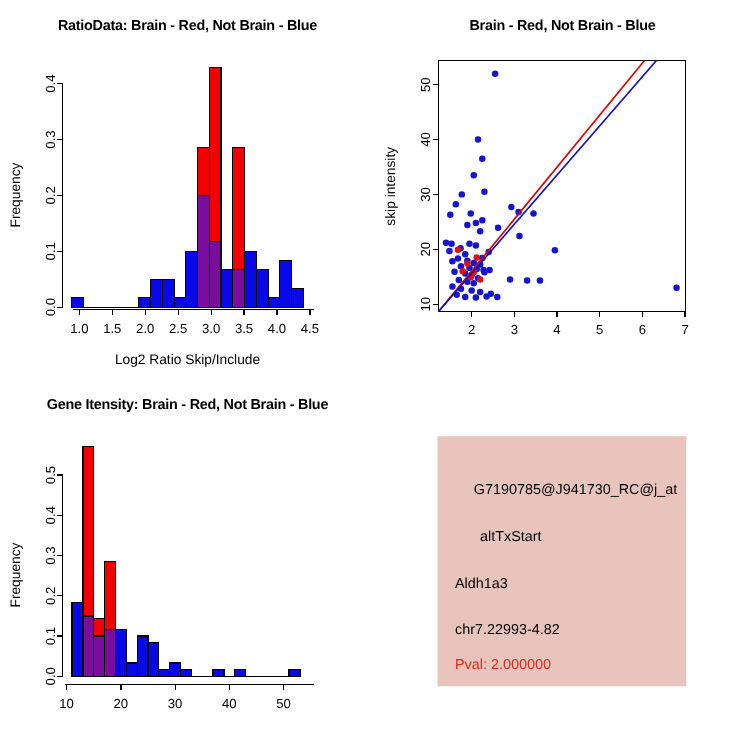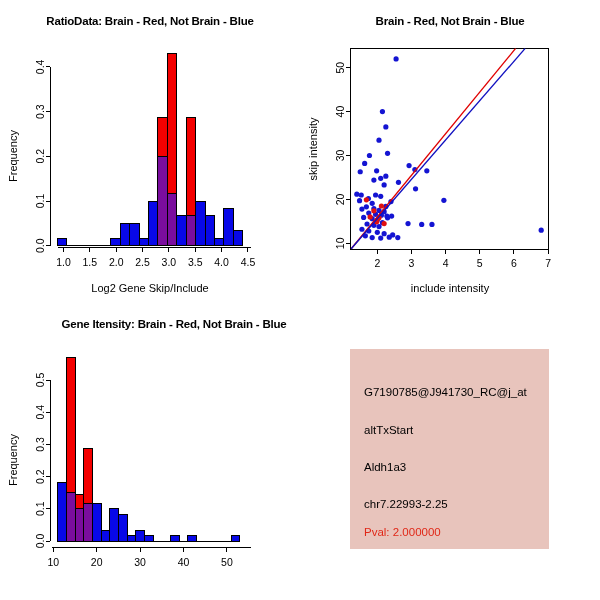--- a/index.html
+++ b/index.html
@@ -8,21 +8,21 @@
     font-family:"Liberation Sans", sans-serif; color:#000;
     overflow:hidden;
   }
   .fig svg{position:absolute;left:0;top:0;}
   .ptitle{
     position:absolute; height:16px; line-height:16px; text-align:center;
     font-weight:bold; font-size:11.5px; letter-spacing:-0.2px; white-space:nowrap;
   }
   .t-tl{left:0;   top:13px;  width:300px;}
   .t-tr{left:300px;top:13px; width:300px;}
-  .t-bl{left:0;   top:316px; width:300px;margin-left:24px;}
+  .t-bl{left:0;   top:316px; width:300px;}
   .axlab{
     position:absolute; height:14px; line-height:14px; text-align:center;
     font-size:11px; white-space:nowrap;
   }
   .x-tl{left:0;   top:281px; width:300px;}
   .x-tr{left:300px;top:281px; width:300px;}
   .x-bl{left:0;   top:580px; width:300px;}
   .rot{
     width:200px; transform:rotate(-90deg);
   }
@@ -234,27 +234,26 @@
       <circle cx="376.61699999999996" cy="221.789" r="2.6" fill="#E01010"></circle>
       <circle cx="384.13" cy="223.545" r="2.6" fill="#E01010"></circle>
       <line x1="351.0045" y1="249.007" x2="515.6075" y2="48.384000000000015" stroke="#E00000" stroke-width="1.3" clip-path="url(#boxclip)"></line>
       <line x1="351.0045" y1="249.007" x2="525.1695" y2="48.384000000000015" stroke="#1010C0" stroke-width="1.3" clip-path="url(#boxclip)"></line>
     </svg>
 
   <div class="ptitle t-tl">RatioData: Brain - Red, Not Brain - Blue</div>
   <div class="ptitle t-tr">Brain - Red, Not Brain - Blue</div>
   <div class="ptitle t-bl">Gene Itensity: Brain - Red, Not Brain - Blue</div>
 
-  <div class="axlab x-tl">Log2 Gene Skip/Include</div>
-  <div class="axlab x-tr">include intensity</div>
+  <div class="axlab x-tl">Log2 Ratio Skip/Include</div>
 
   <div class="axlab rot y-tl">Frequency</div>
   <div class="axlab rot y-tr">skip intensity</div>
   <div class="axlab rot y-bl">Frequency</div>
 
   <div class="infobox" id="infobox" style="background: rgb(232, 196, 188);">
-    <div class="infoline il-0" style="color: rgb(0, 0, 0);">G7190785@J941730_RC@j_at</div>
-    <div class="infoline il-1" style="color: rgb(0, 0, 0);">altTxStart</div>
+    <div class="infoline il-0" style="color: rgb(0, 0, 0); margin-left: 15px;">G7190785@J941730_RC@j_at</div>
+    <div class="infoline il-1" style="color: rgb(0, 0, 0); margin-left: 20px;">altTxStart</div>
     <div class="infoline il-2" style="color: rgb(0, 0, 0); text-align: right;">Aldh1a3</div>
-    <div class="infoline il-3" style="color: rgb(0, 0, 0);">chr7.22993-2.25</div>
+    <div class="infoline il-3" style="color: rgb(0, 0, 0);">chr7.22993-4.82</div>
     <div class="infoline il-4" style="color: rgb(224, 40, 24); text-align: center;">Pval: 2.000000</div>
   </div>
 </div>
 
 </body></html>

